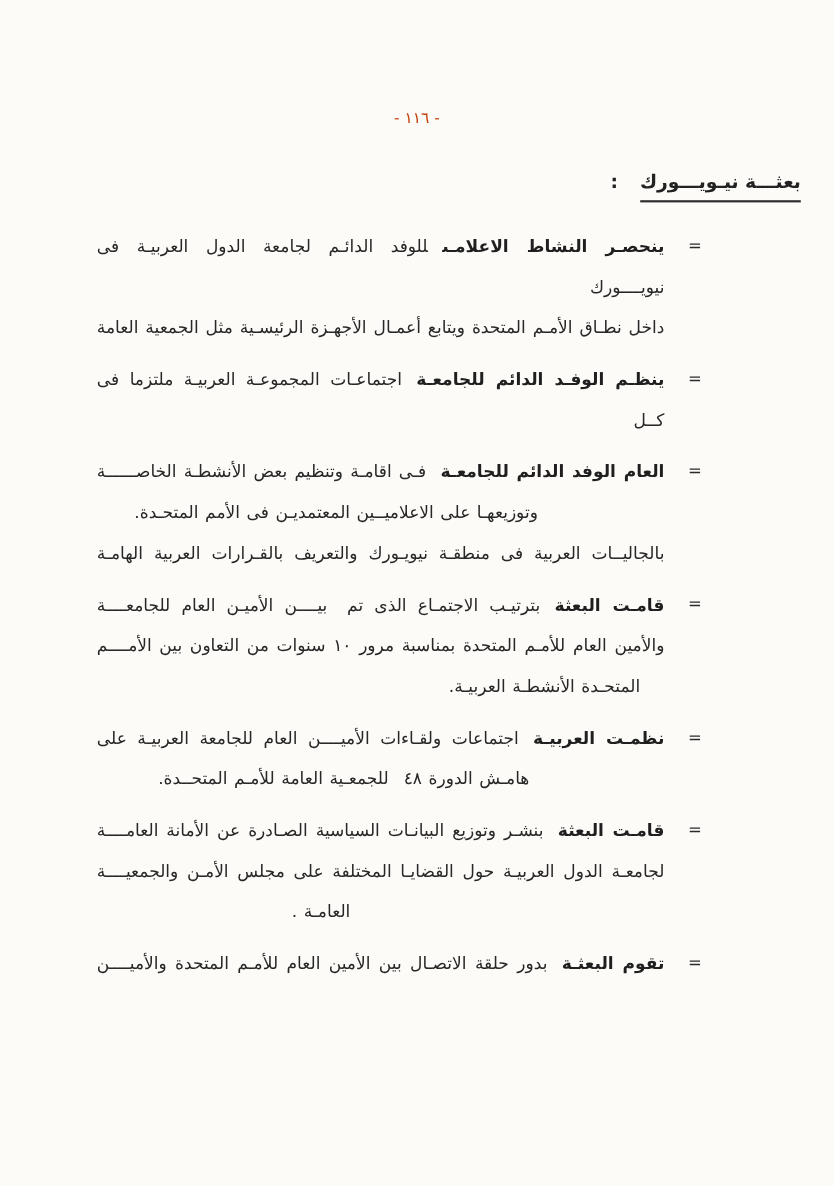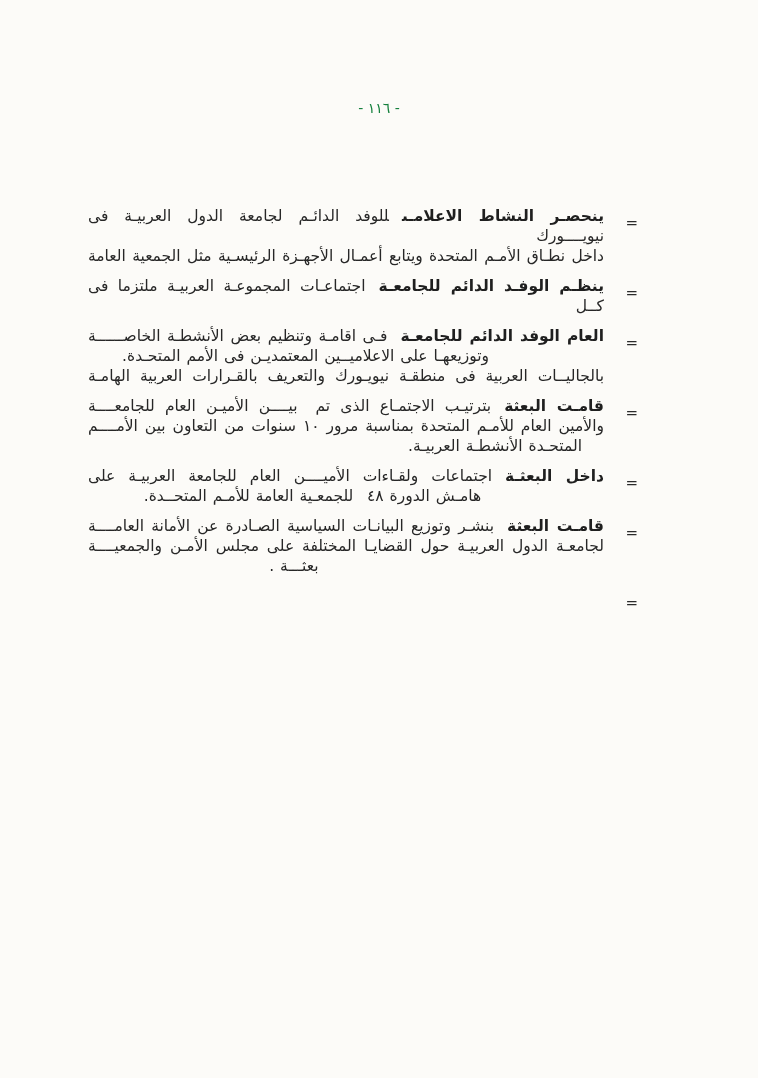--- a/index.html
+++ b/index.html
@@ -12,21 +12,21 @@
     color: #262626;
   }
   .page { position: absolute; inset: 0; }
 
   .page-number {
     position: absolute;
     top: 100px; left: 0; right: 0;
     text-align: center;
     font-size: 14px;
     letter-spacing: 2px;
-    color: #15803d;
+    color: #c2410c;
   }
 
   .heading {
     position: absolute;
     top: 156px; right: 30px;
     direction: rtl;
     font-size: 17px;
     font-weight: bold;
     color: #222;
     white-space: nowrap;
@@ -48,36 +48,39 @@
     flex: 0 0 20px;
     width: 20px;
     font-size: 15px;
     line-height: 35px;
     text-align: right;
     color: #2b2b2b;
   }
   .para { flex: 1; margin-right: 14px; min-width: 0; }
   .line {
     font-size: 15.5px;
-    line-height: 20px;
+    line-height: 37px;
     text-align: justify;
     text-align-last: justify;
     word-spacing: 1px;
     color: #272727;
   }
   .line--last { text-align-last: right; padding-right: 22px; }
   .line--full { text-align-last: justify; padding-right: 0; }
   .lead { font-weight: bold; margin-left: 13px; color: #1f1f1f; }
 </style>
 </head>
 <body style="background: rgb(252, 251, 248); color: rgb(38, 38, 38);">
 
 <div class="page">
   <div class="page-number">- ١١٦ -</div>
 
+  <div class="heading">
+    <span class="title">بعثـــة نيـويـــورك</span><span class="colon">:</span>
+  </div>
 
   <div class="bullets">
       <div class="bullet">
         <span class="marker">=</span>
         <div class="para">
           <div class="line"><b class="lead">ينحصـر النشاط الاعلامـى</b><span>للوفد الدائـم لجامعة الدول العربيـة فى نيويــــورك</span></div>
           <div class="line">داخل نطـاق الأمـم المتحدة ويتابع أعمـال الأجهـزة الرئيسـية مثل الجمعية العامة</div>
         </div>
       </div>
       <div class="bullet">
@@ -98,31 +101,32 @@
         <span class="marker">=</span>
         <div class="para">
           <div class="line"><b class="lead">قامـت البعثة</b><span>بترتيـب الاجتمـاع الذى تم  بيــــن الأميـن العام للجامعــــة</span></div>
           <div class="line">والأمين العام للأمـم المتحدة بمناسبة مرور ١٠ سنوات من التعاون بين الأمــــم</div>
           <div class="line line--last">المتحـدة الأنشطـة العربيـة.</div>
         </div>
       </div>
       <div class="bullet">
         <span class="marker">=</span>
         <div class="para">
-          <div class="line"><b class="lead">داخل البعثـة</b><span>اجتماعات ولقـاءات الأميــــن العام للجامعة العربيـة على</span></div>
+          <div class="line"><b class="lead">نظمـت العربيـة</b><span>اجتماعات ولقـاءات الأميــــن العام للجامعة العربيـة على</span></div>
           <div class="line line--last">       هامـش الدورة ٤٨  للجمعـية العامة للأمـم المتحــدة.</div>
         </div>
       </div>
       <div class="bullet">
         <span class="marker">=</span>
         <div class="para">
           <div class="line"><b class="lead">قامـت البعثة</b><span>بنشـر وتوزيع البيانـات السياسية الصـادرة عن الأمانة العامــــة</span></div>
           <div class="line">لجامعـة الدول العربيـة حول القضايـا المختلفة على مجلس الأمـن والجمعيــــة</div>
-          <div class="line line--last">                 بعثـــة .</div>
+          <div class="line line--last">                 العامـة .</div>
         </div>
       </div>
       <div class="bullet">
         <span class="marker">=</span>
         <div class="para">
+          <div class="line"><b class="lead">تقوم البعثـة</b><span>بدور حلقة الاتصـال بين الأمين العام للأمـم المتحدة والأميــــن</span></div>
         </div>
       </div>
     </div>
 </div>
 
 </body></html>

